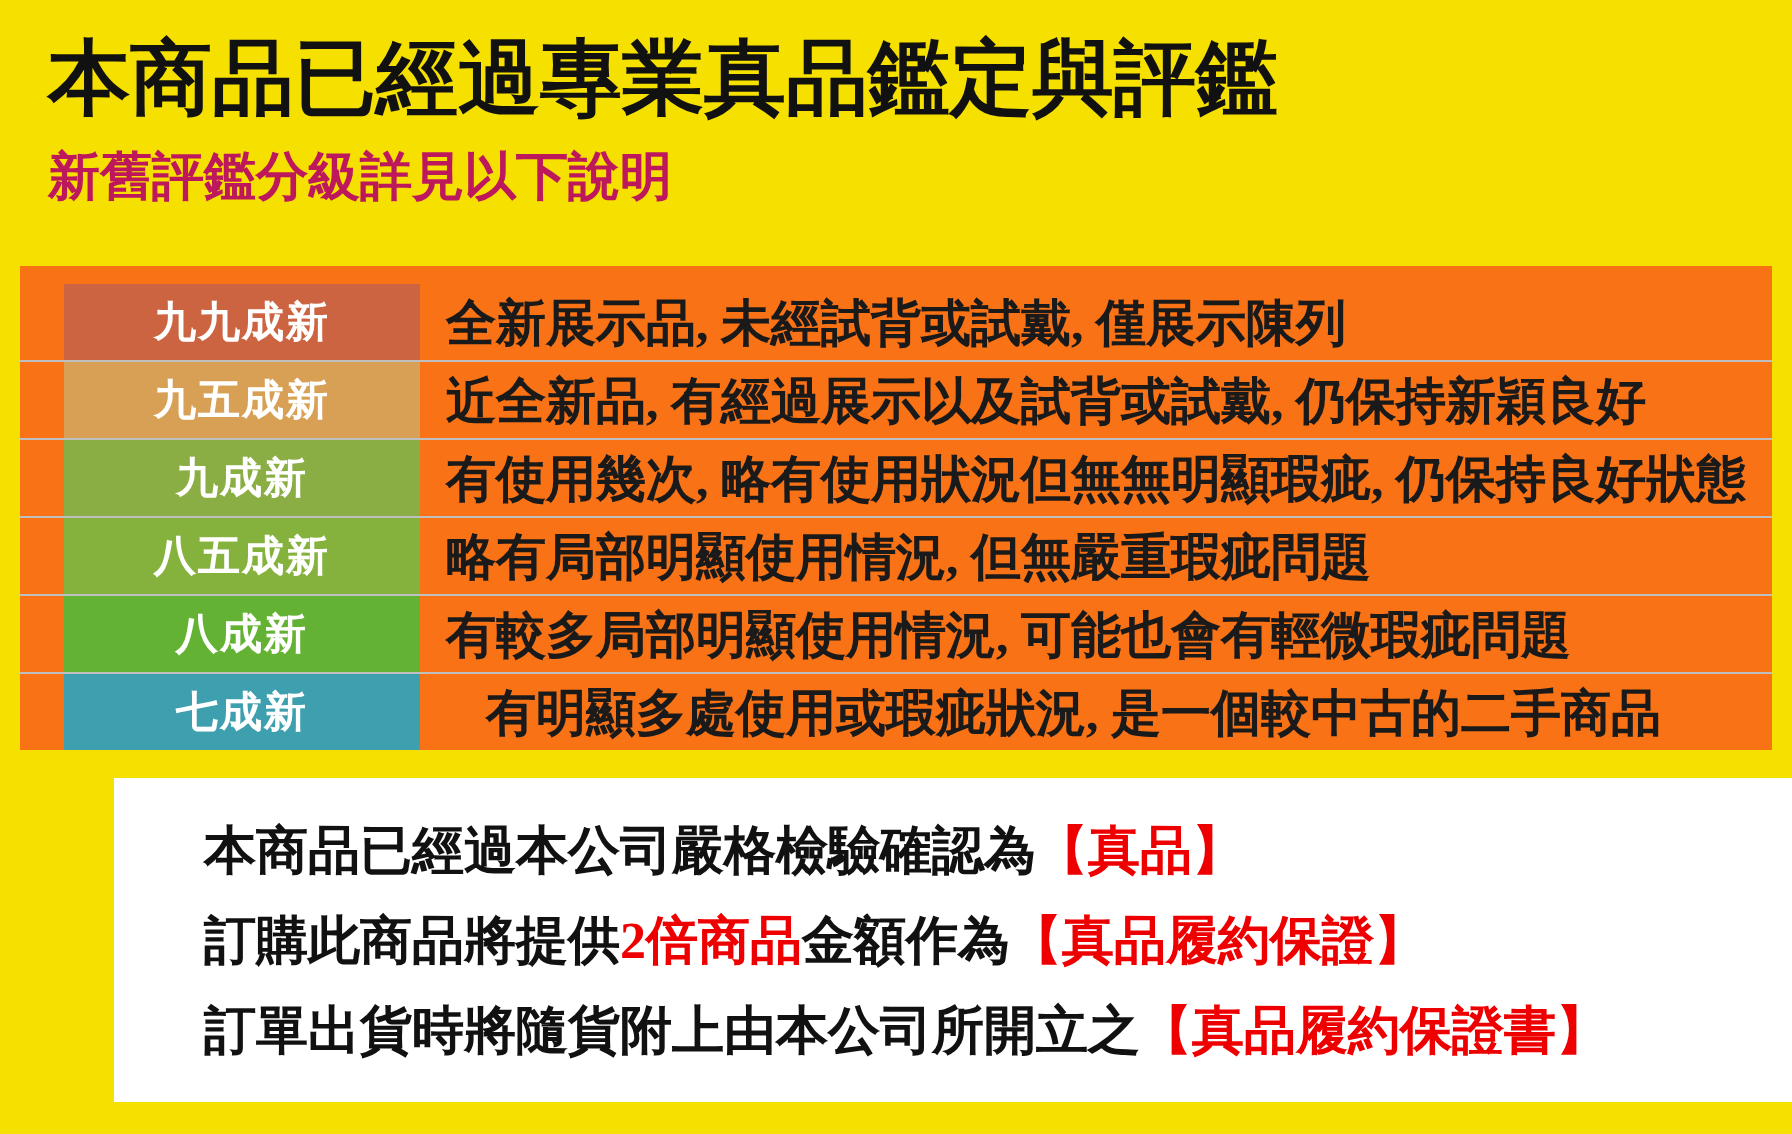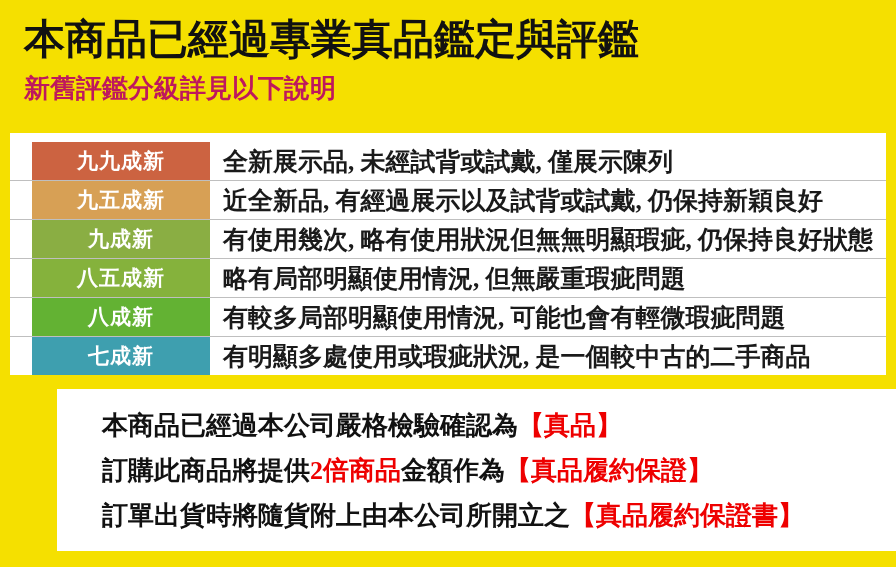--- a/index.html
+++ b/index.html
@@ -49,32 +49,33 @@
     white-space: nowrap;
   }
 
   
   .grade-panel {
     position: absolute;
     left: 10px;
     top: 133px;
     width: 876px;
     height: 242px;
-    background: #ffffff;
+    background: #f97316;
     box-sizing: border-box;
     padding: 9px 0 6px 0;
   }
   .grade-row {
     display: flex;
     align-items: stretch;
     height: 38px;
     border-bottom: 1px solid #BFBFBF;
   }
   .grade-row:last-child {
     border-bottom: none;
+    gap: 20px;
   }
   .swatch {
     width: 178px;
     margin-left: 22px;
     margin-right: 0px;
     display: flex;
     align-items: center;
     justify-content: center;
     color: #FFFFFF;
     font-size: 21px;

